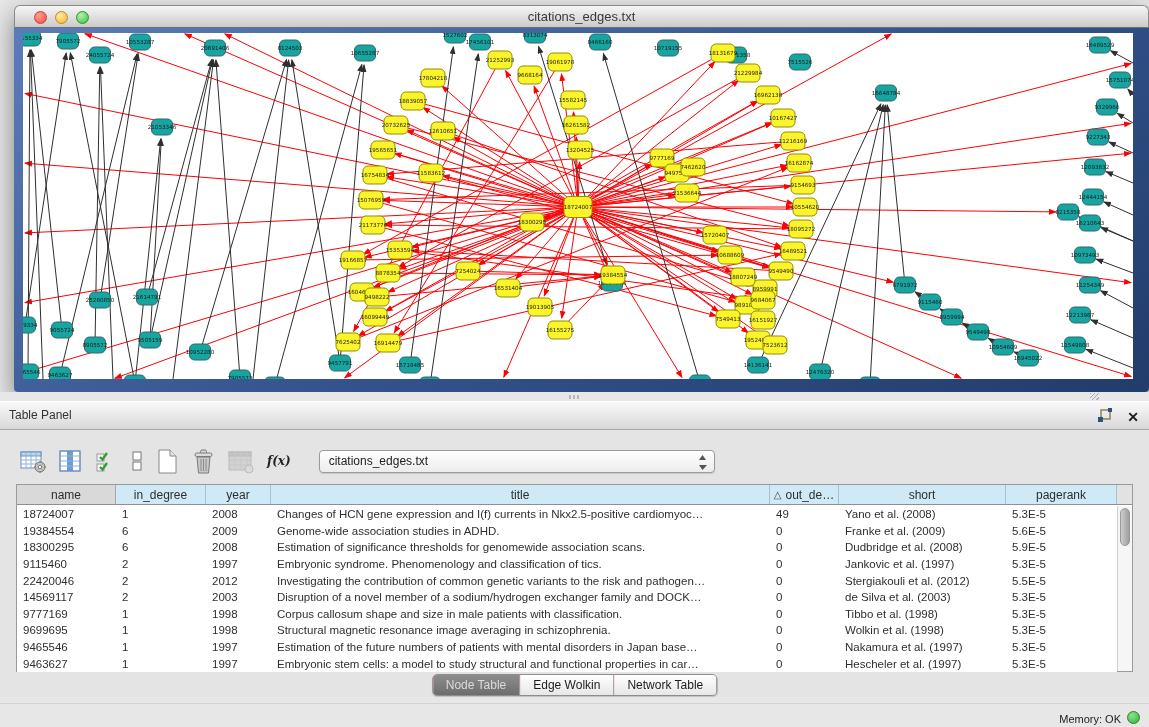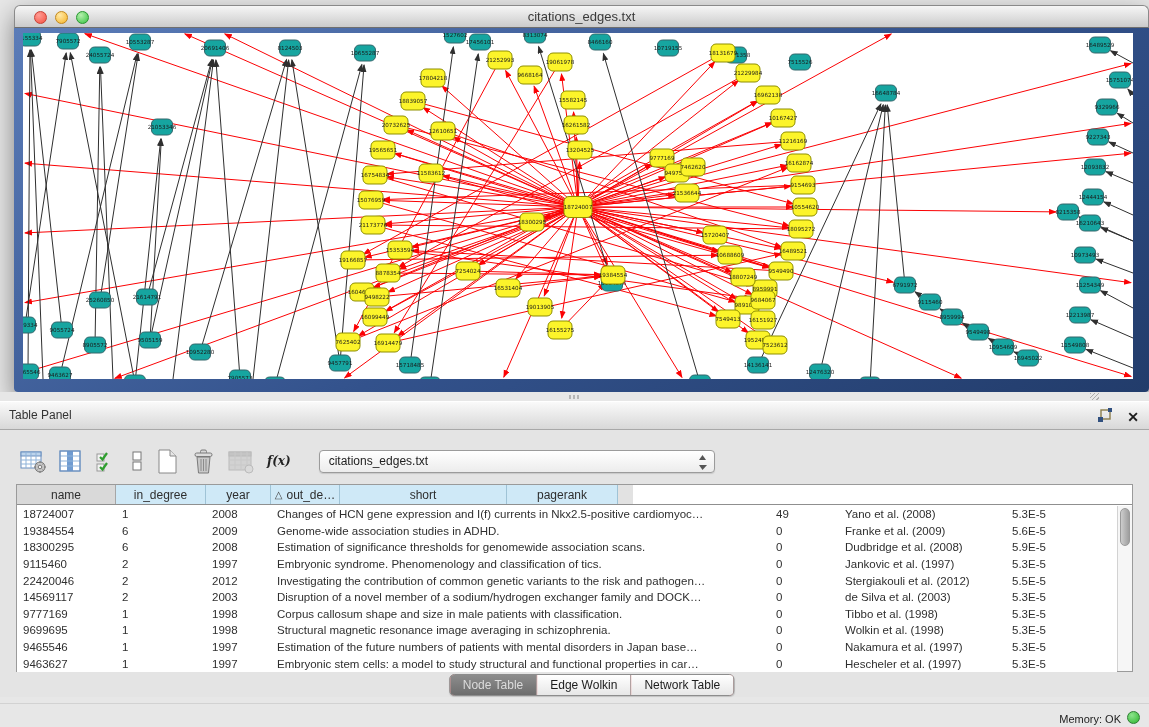--- a/index.html
+++ b/index.html
@@ -60,21 +60,21 @@
   .tbody { position:absolute; top:21px; left:0; width:1100px; }
   .tr { display:flex; height:16.6px; align-items:center; background:#fff; }
   .td { font-size:11.5px; color:#2f2f2f; padding-left:6px; white-space:nowrap; overflow:hidden; }
   .vscroll { position:absolute; right:0; top:21px; bottom:0; width:15px; background:#f6f6f6;
     border-left:1px solid #d2d2d2; }
   .vthumb { position:absolute; top:2px; left:2px; width:10px; height:38px; border-radius:6px;
     background:linear-gradient(90deg,#cdcdcd,#9e9e9e); border:1px solid #9a9a9a; }
 
   .tabs { position:absolute; top:273px; left:50%; transform:translateX(-50%); display:flex;
     height:22px; border:1px solid #8d8d8d; border-radius:5px; overflow:hidden;
-    background:#fca5a5; box-shadow:0 1px 1px rgba(0,0,0,.15);margin-left:17px; }
+    background:#fca5a5; box-shadow:0 1px 1px rgba(0,0,0,.15); }
   .tab { padding:0 13px; font-size:12px; line-height:21px; color:#1c1c1c;
     background:linear-gradient(#ffffff,#e7e7e7); border-right:1px solid #9a9a9a; white-space:nowrap; }
   .tab:last-child { border-right:none; }
   .tab.active { background:linear-gradient(#8d8d8d,#6d6d6d); color:#dcdcdc; }
 
   .status-bar { position:absolute; top:703px; left:0; width:1149px; height:30px; background:#e7e7e7;
     border-top:1px solid #d2d2d2; }
   .memory-label { position:absolute; right:28px; top:9px; font-size:11px; color:#222; }
   .memory-dot { position:absolute; right:9px; top:7px; width:13px; height:13px; border-radius:50%;
     background:radial-gradient(circle at 35% 30%,#8ce48c,#2eb52e); border:1px solid #2e7d32; }
@@ -562,20 +562,23 @@
     <div class="thead">
       <div class="th gray c0">
           <span>name</span>
         </div>
       <div class="th c1">
           <span>in_degree</span>
         </div>
       <div class="th c2">
           <span>year</span>
         </div>
+      <div class="th c3">
+          <span>title</span>
+        </div>
       <div class="th c4">
           <span class="sortmark">△</span>
           <span>out_de…</span>
         </div>
       <div class="th c5">
           <span>short</span>
         </div>
       <div class="th c6">
           <span>pagerank</span>
         </div>

